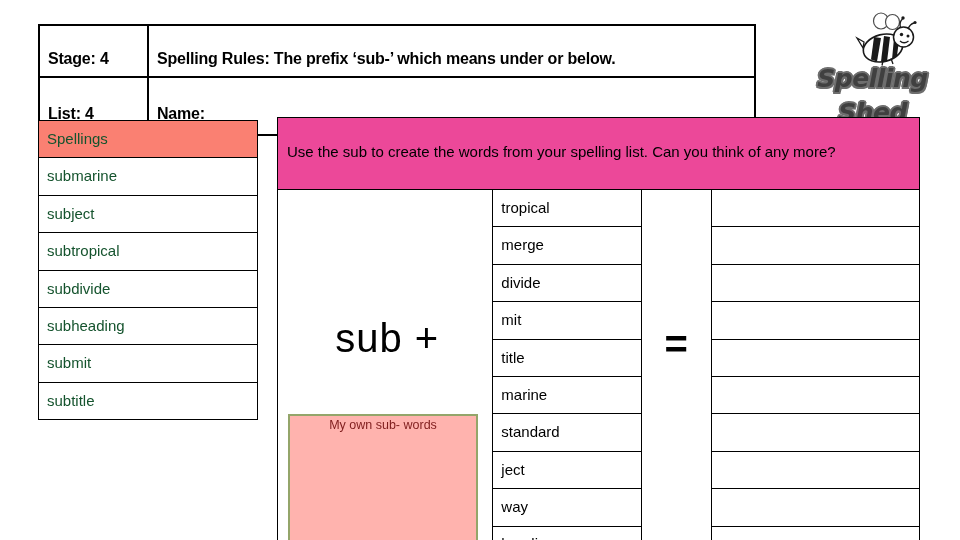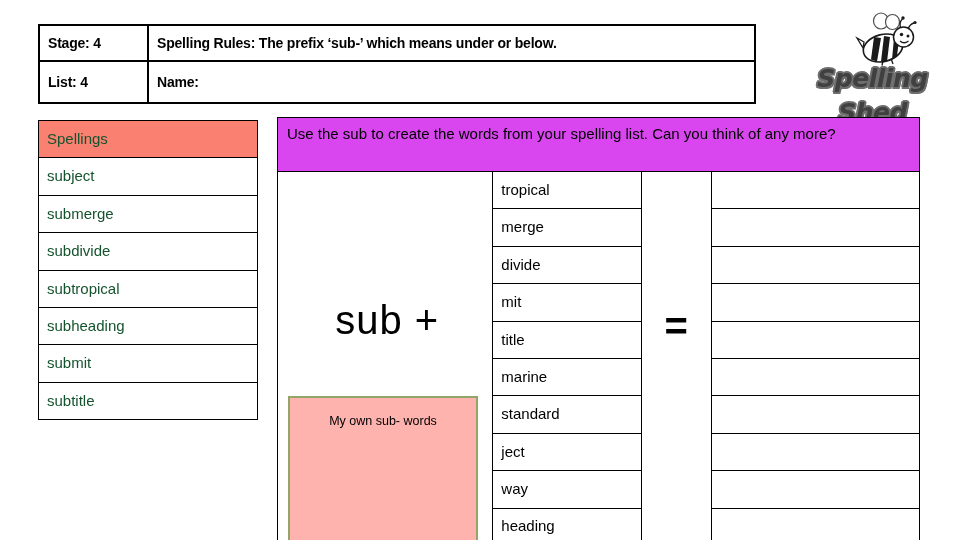--- a/index.html
+++ b/index.html
@@ -20,23 +20,23 @@
     position: absolute;
     left: 38px;
     top: 24px;
     width: 718px;
     border-collapse: collapse;
     table-layout: fixed;
   }
   #header-table td {
     border: 2px solid #000;
     font-family: "Liberation Sans", sans-serif;
-    font-size: 14px;
+    font-size: 16px;
     font-weight: bold;
-    padding: 4px 6px 4px 8px;
+    padding: 20px 6px 4px 8px;
     vertical-align: middle;
     letter-spacing: -0.2px;
     line-height: 1.2;
   }
   .hdr-label-cell { width: 93px; height: 26px; }
   .hdr-value-cell { height: 26px; }
   .hdr-row2 td { height: 32px; vertical-align: top; padding-top: 6px; margin-left: 36px; }
 
   
   #logo {
@@ -107,24 +107,24 @@
     width: 643px;
     border-collapse: collapse;
     table-layout: fixed;
   }
   #main-table td {
     border: 1.5px solid #000;
     padding: 0;
     vertical-align: middle;
   }
   #main-table td.instruction {
-    background: #d946ef;
+    background: #ec4899;
     font-size: 15px;
     line-height: 1.32;
-    padding: 6px 8px 7px 9px;
+    padding: 24px 8px 7px 9px;
     vertical-align: top;
     height: 40px;
   }
   .col-sub  { width: 215px; }
   .col-word { width: 148px; }
   .col-eq   { width: 70px;  }
   .col-ans  { width: 208px; }
 
   #main-table td.word-cell {
     height: 36.4px;
@@ -153,22 +153,22 @@
     width: 190px;
     height: 148px;
     background: #ffb3ae;
     border: 2.5px solid #94a56a;
     box-sizing: border-box;
   }
   #own-words-label {
     display: block;
     text-align: center;
     font-size: 12.5px;
-    color: #000000;
-    padding-top: 16px;
+    color: #7f1d1d;
+    padding-top: 2px;
     line-height: 1.2;
   }
 
   
   .eq-cell { position: relative; text-align: center; }
   #equals-sign {
     position: absolute;
     left: 0; right: 0;
     top: 134px;
     text-align: center;
@@ -223,30 +223,30 @@
   </svg>
   <div id="logo-word">Spelling Shed</div>
 </div>
 
 <table id="spellings-table">
   <tbody>
     <tr>
       <td class="head">Spellings</td>
     </tr>
     <tr>
+        <td>submarine</td>
+      </tr>
+    <tr>
         <td>subject</td>
       </tr>
     <tr>
-        <td>submerge</td>
+        <td>subtropical</td>
       </tr>
     <tr>
         <td>subdivide</td>
-      </tr>
-    <tr>
-        <td>subtropical</td>
       </tr>
     <tr>
         <td>subheading</td>
       </tr>
     <tr>
         <td>submit</td>
       </tr>
     <tr>
         <td>subtitle</td>
       </tr>

